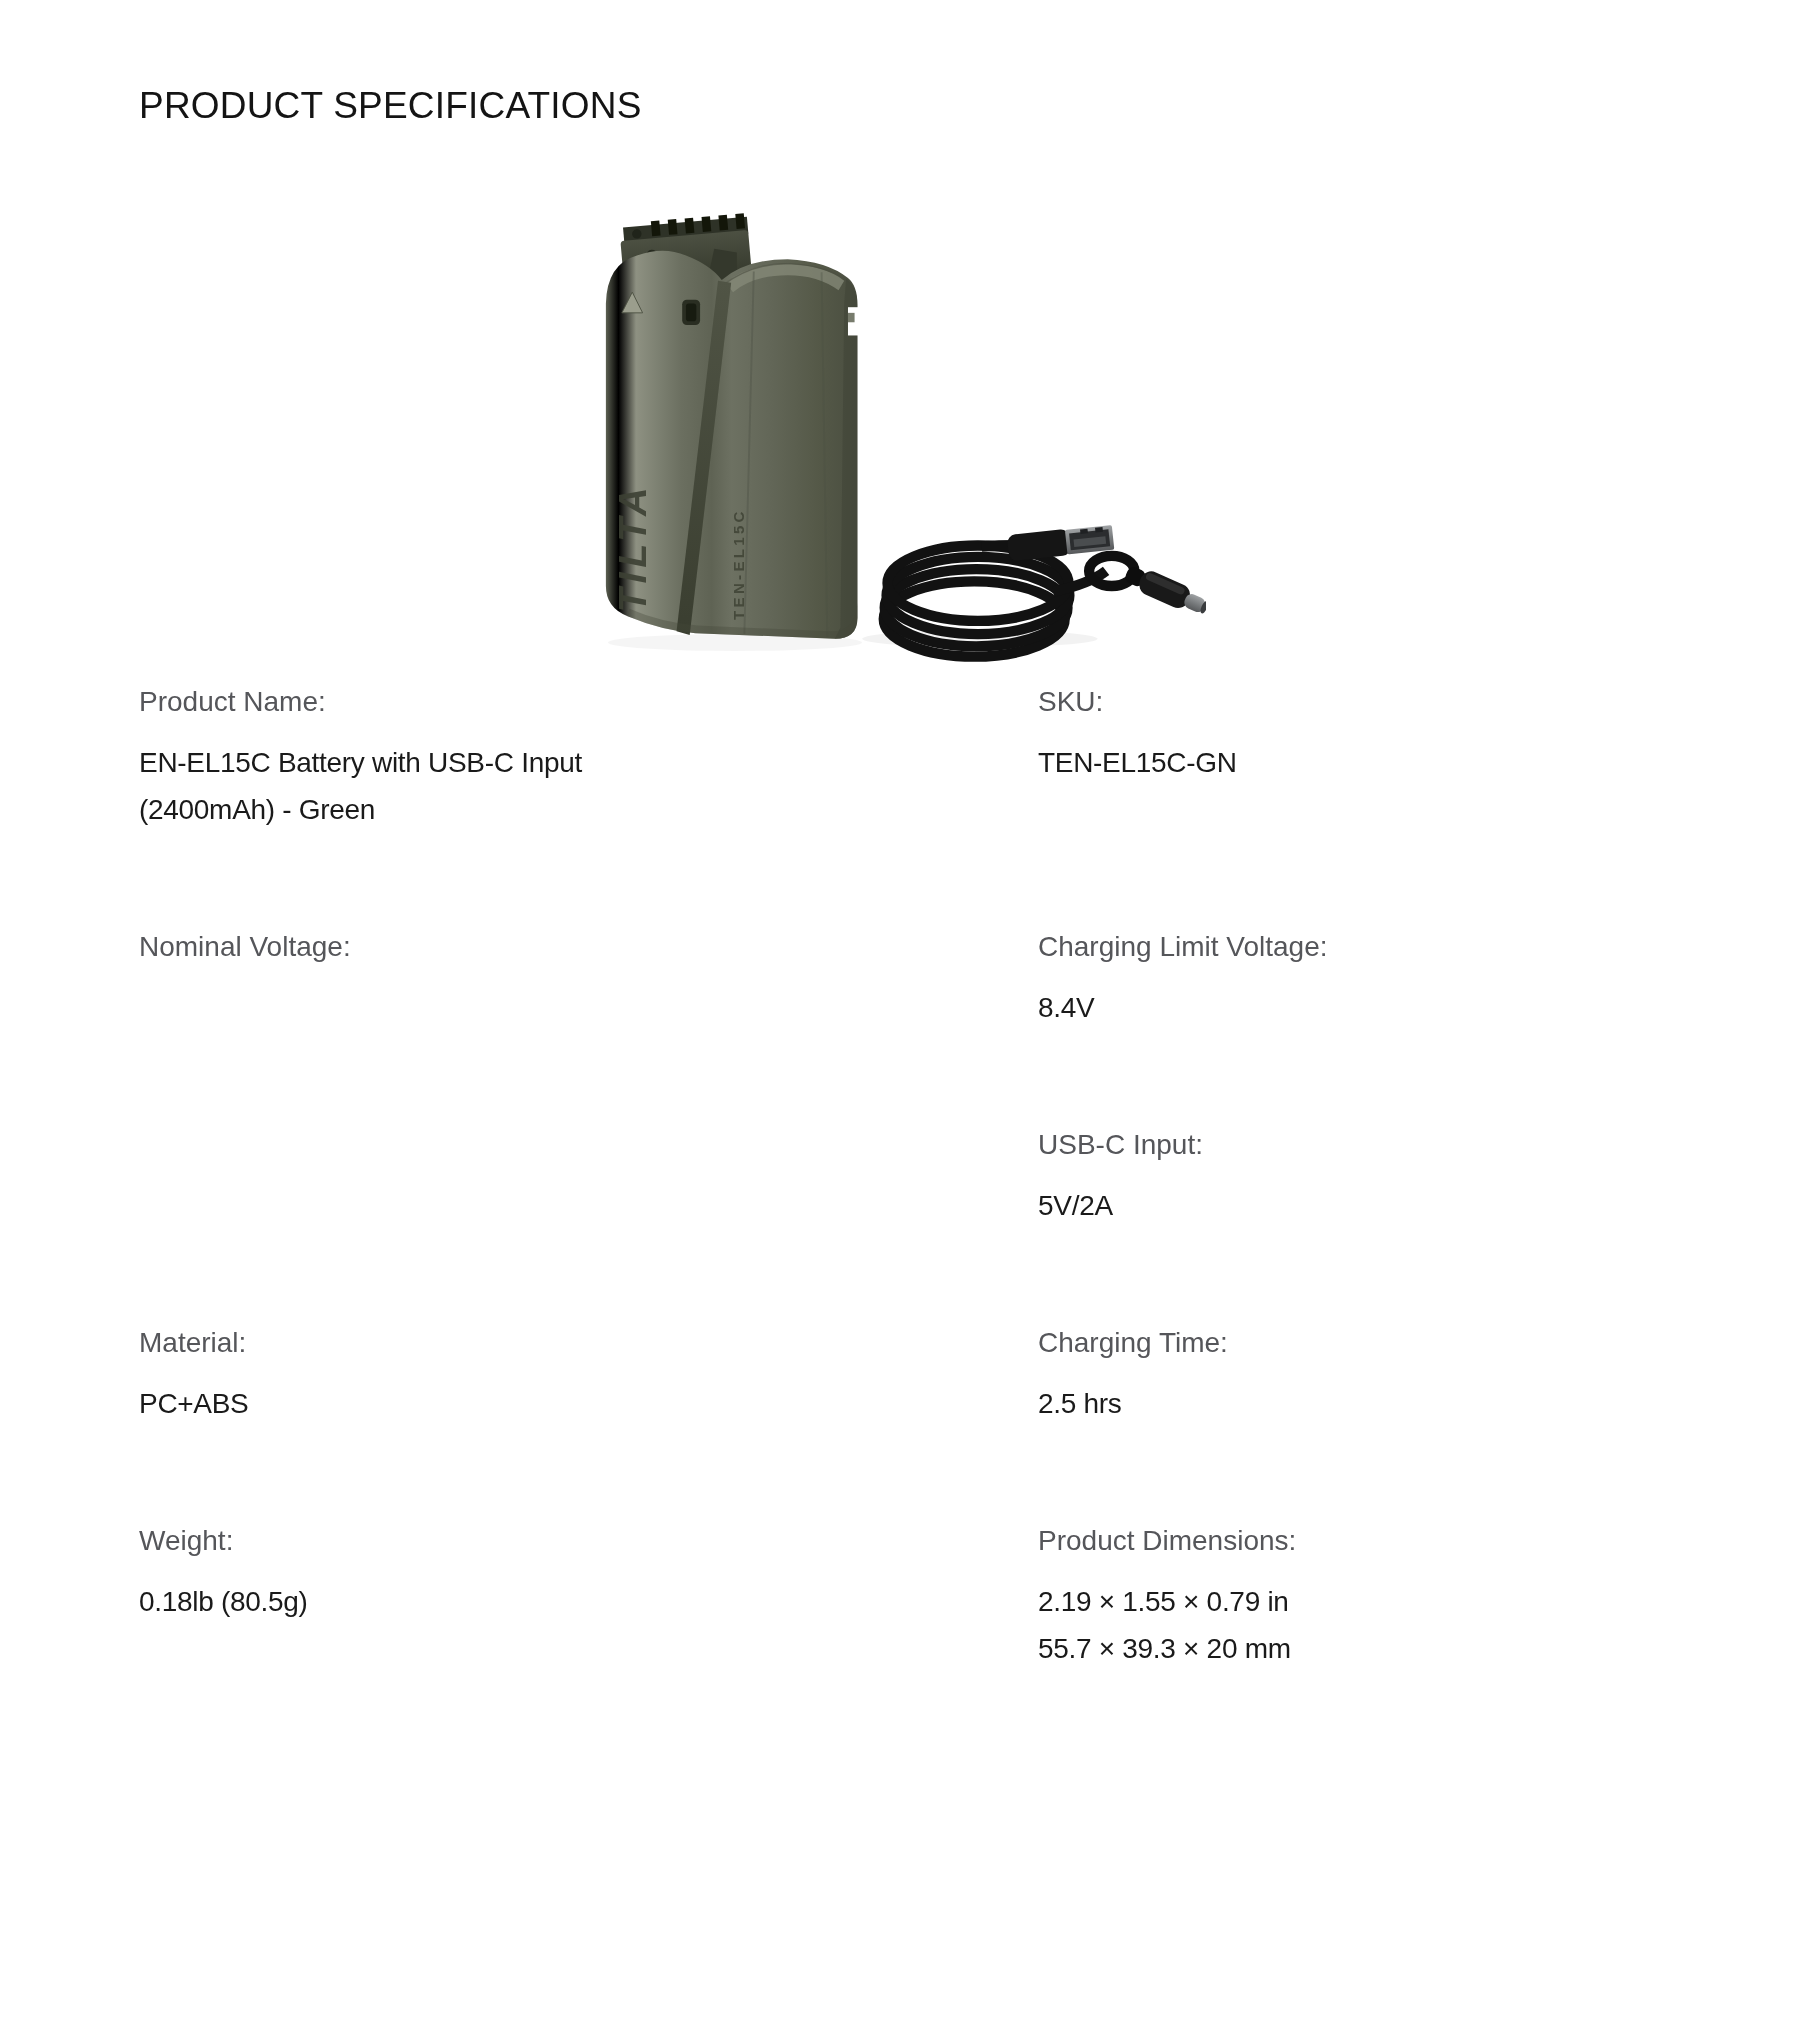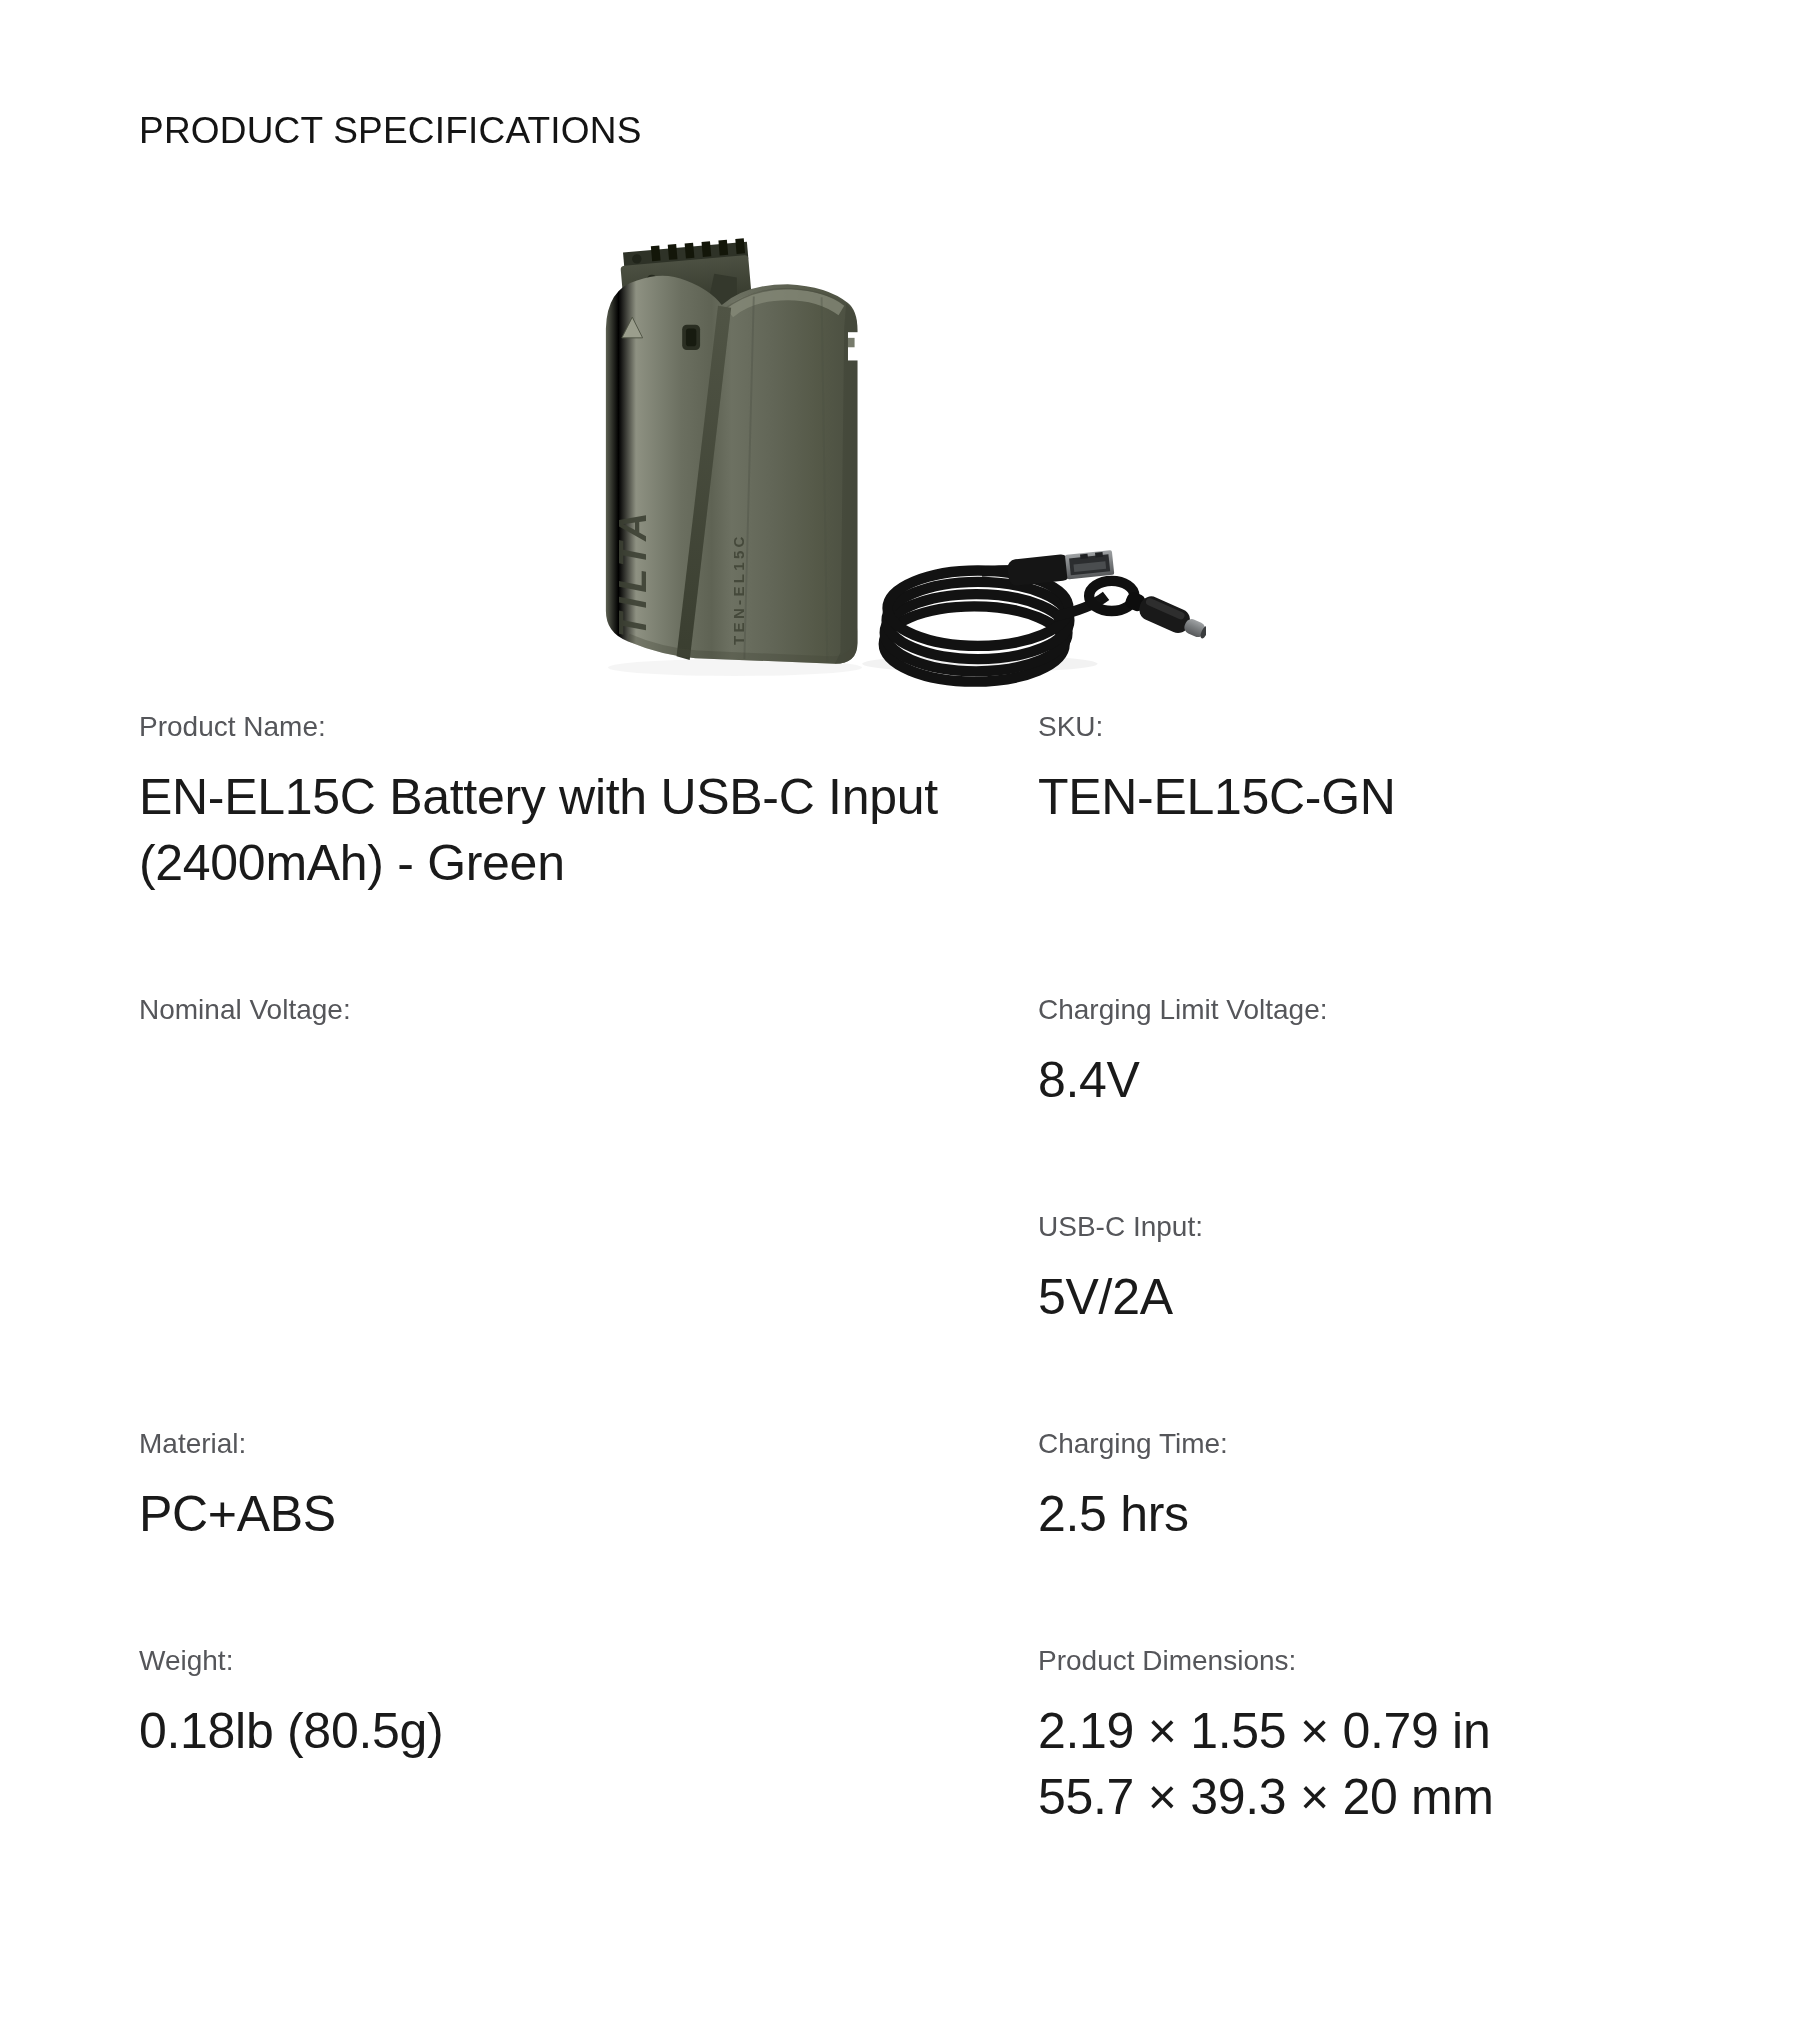--- a/index.html
+++ b/index.html
@@ -12,21 +12,21 @@
     height: 2034px;
     overflow: hidden;
     font-family: "Liberation Sans", sans-serif;
     -webkit-font-smoothing: antialiased;
   }
   .container {
     padding: 0 139px;
   }
   .page-title {
     margin: 0;
-    padding-top: 109px;
+    padding-top: 84px;
     font-size: 37px;
     line-height: 44px;
     font-weight: 500;
     letter-spacing: 0.2px;
     color: #141414;
   }
   .image-wrap {
     margin-top: 85px;
     height: 471px;
     display: flex;
@@ -40,22 +40,22 @@
   }
   .cell { }
   .spec-label {
     font-size: 28px;
     line-height: 36px;
     font-weight: 400;
     color: #55565a;
     margin-bottom: 19px;
   }
   .spec-value {
-    font-size: 50px;
-    line-height: 66px;
+    font-size: 28px;
+    line-height: 47px;
     font-weight: 400;
     letter-spacing: -0.3px;
     color: #1a1a1a;
     white-space: pre-line;
   }
 </style>
 </head>
 <body>
 
 <div class="container">

